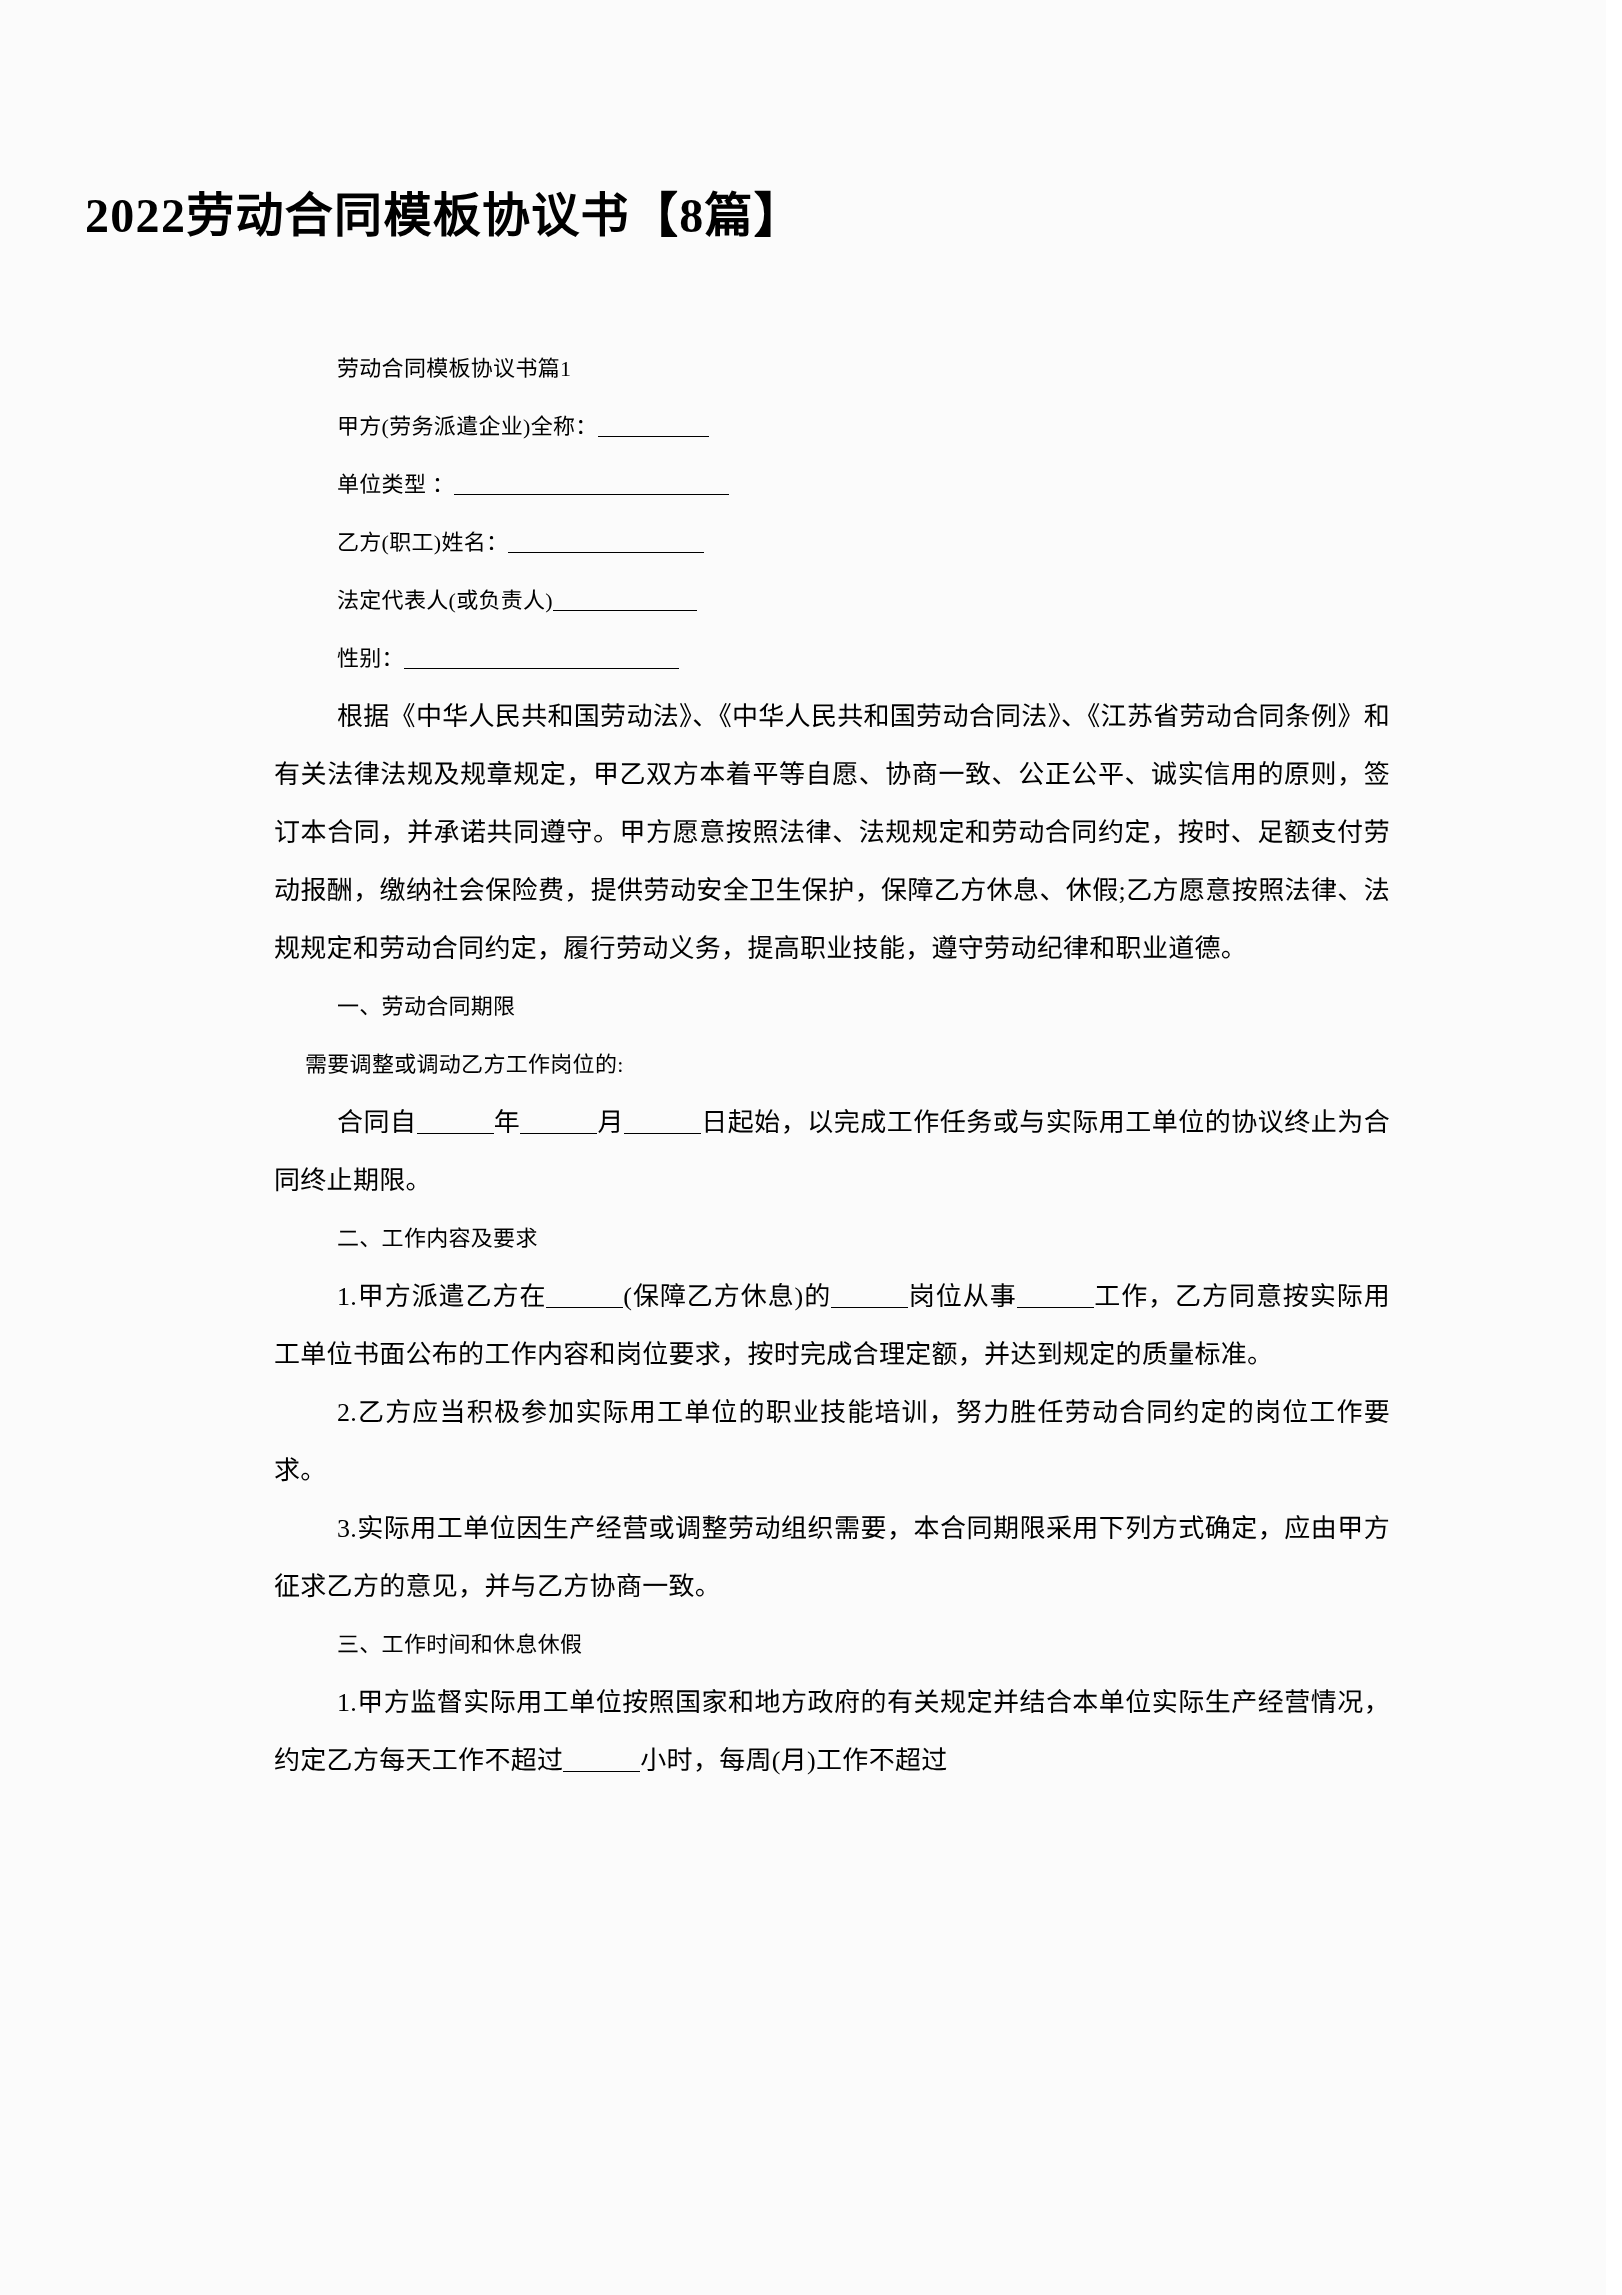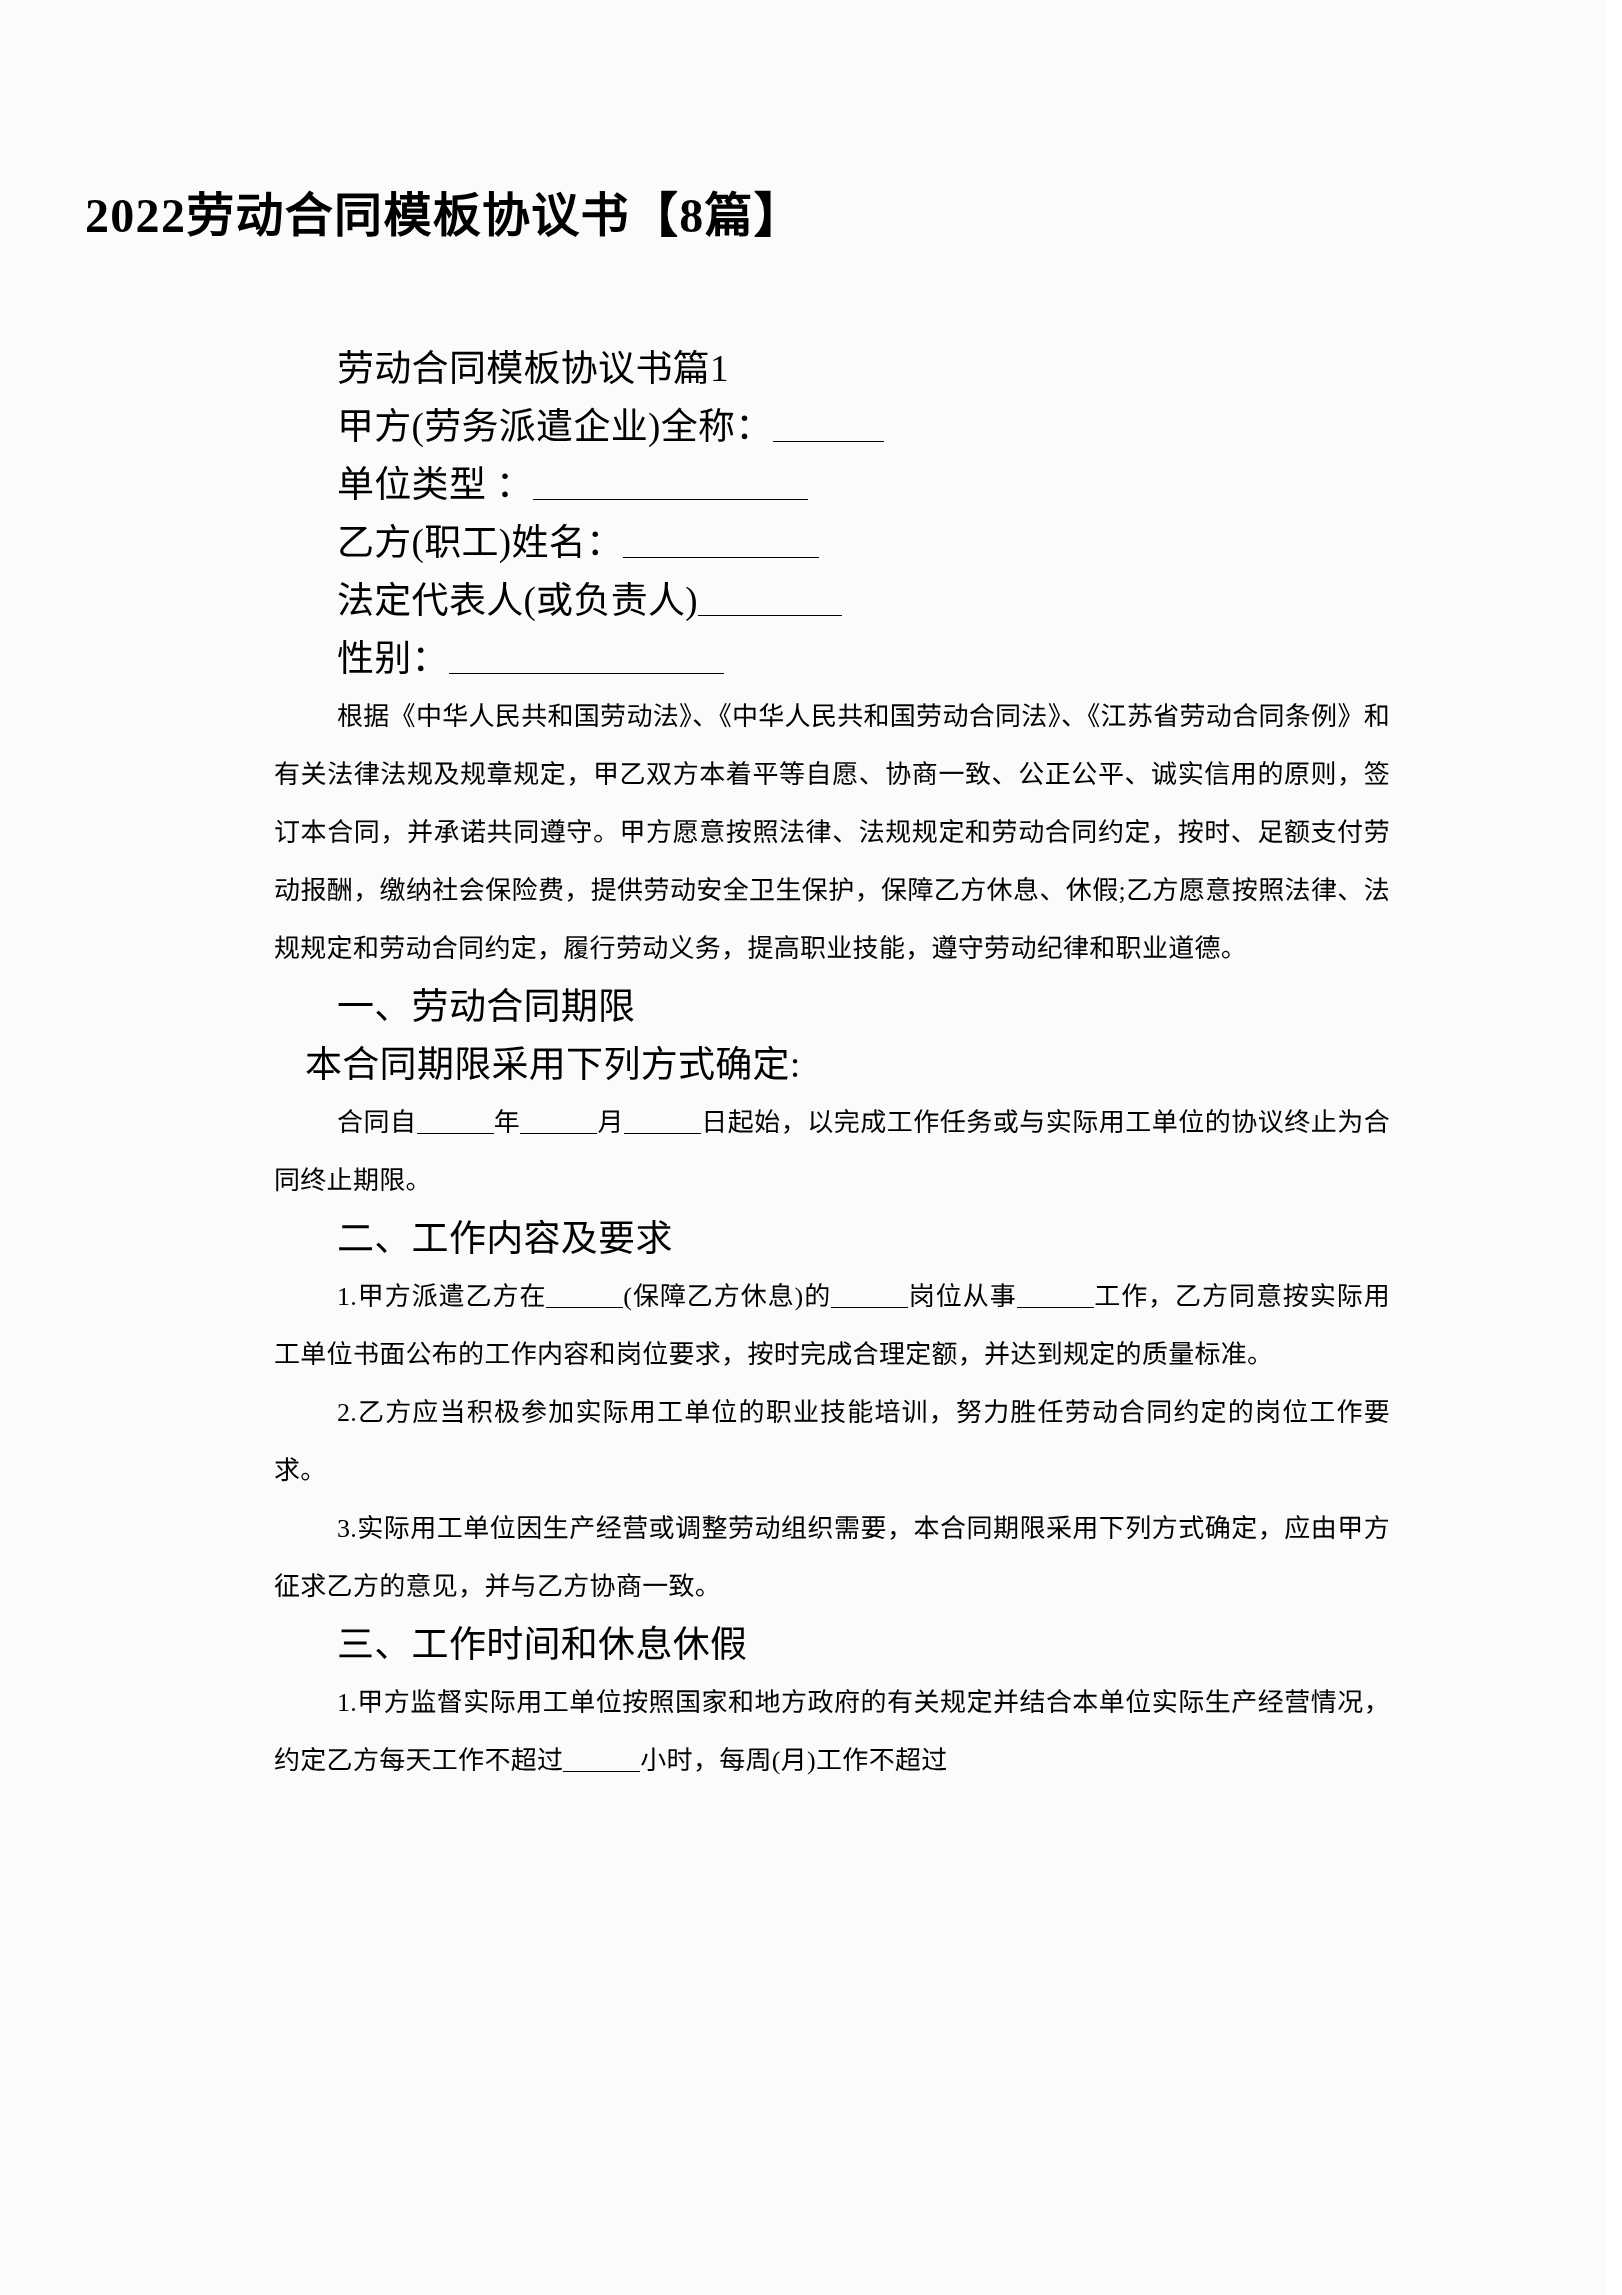--- a/index.html
+++ b/index.html
@@ -43,21 +43,21 @@
 
   
   .body-block {
     position: absolute;
     left: 0;
     top: 340px;
     width: 1116px;
   }
 
   .line {
-    font-size: 37px;
+    font-size: 22px;
     line-height: 58px;
     white-space: nowrap;
     letter-spacing: 0.3px;
   }
   .line.indent {
     padding-left: 63px;
   }
   .line.indent-half {
     padding-left: 31px;
   }
@@ -121,21 +121,21 @@
         <span>性别：</span><span class="blank xxl"></span>
       </div>
 
       <p class="para">根据《中华人民共和国劳动法》、《中华人民共和国劳动合同法》、《江苏省劳动合同条例》和有关法律法规及规章规定，甲乙双方本着平等自愿、协商一致、公正公平、诚实信用的原则，签订本合同，并承诺共同遵守。甲方愿意按照法律、法规规定和劳动合同约定，按时、足额支付劳动报酬，缴纳社会保险费，提供劳动安全卫生保护，保障乙方休息、休假;乙方愿意按照法律、法规规定和劳动合同约定，履行劳动义务，提高职业技能，遵守劳动纪律和职业道德。</p>
 
       <div class="line indent">
         <span>一、劳动合同期限</span>
       </div>
 
       <div class="line indent-half">
-        <span>本合同期限采用下列方式确定:</span>
+        <span>需要调整或调动乙方工作岗位的:</span>
       </div>
 
       <p class="para"><span>合同自</span><span class="blank s"></span><span>年</span><span class="blank s"></span><span>月</span><span class="blank s"></span><span>日起始，以完成工作任务或与实际用工单位的协议终止为合同终止期限。</span></p>
 
       <div class="line indent">
         <span>二、工作内容及要求</span>
       </div>
 
       <p class="para"><span>1.</span><span>甲方派遣乙方在</span><span class="blank s"></span><span>(保障乙方休息)的</span><span class="blank s"></span><span>岗位从事</span><span class="blank s"></span><span>工作，乙方同意按实际用工单位书面公布的工作内容和岗位要求，按时完成合理定额，并达到规定的质量标准。</span></p>
 

